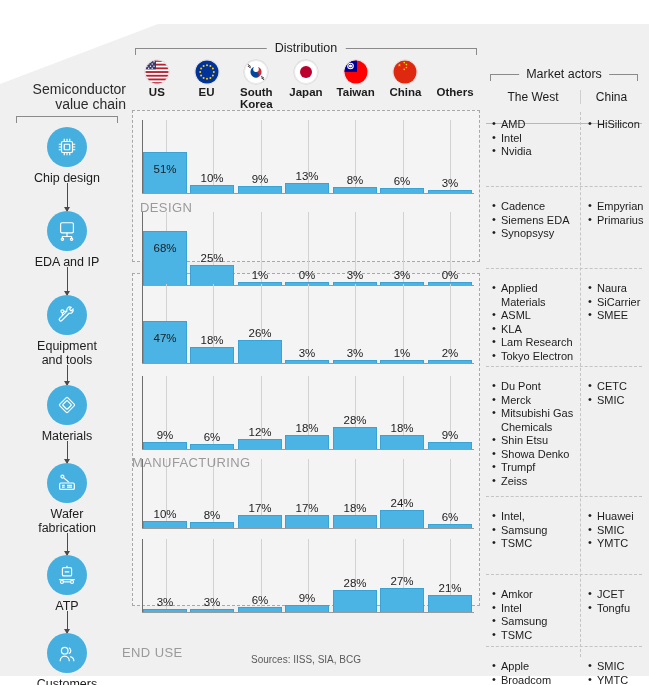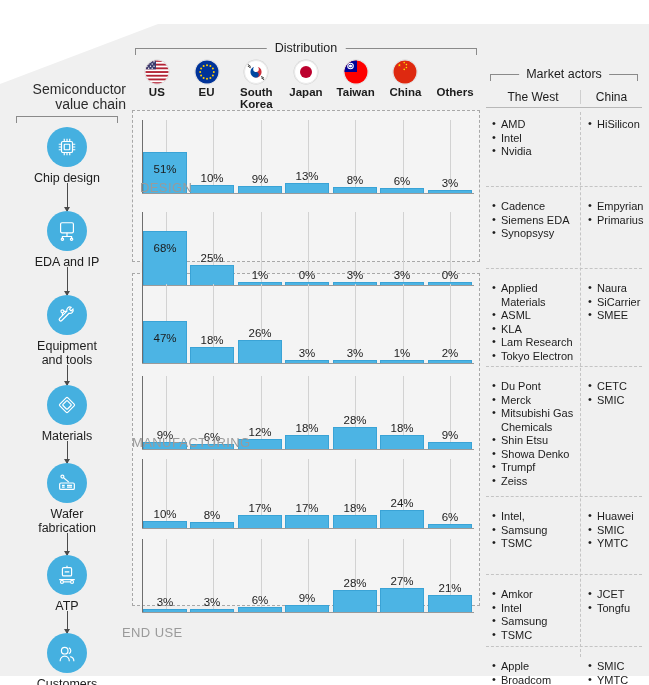--- a/index.html
+++ b/index.html
@@ -111,21 +111,21 @@
   }
   .bar {
     position:absolute; bottom: 1px; background: #4cb4e4;
     border: 1px solid #3aa3d6; border-bottom: none;
   }
   .bar-label {
     position:absolute; font-size: 11.5px; color: #1c1c1c; white-space: nowrap;
     text-align:center;
   }
   .section-word {
-    position:absolute; font-size: 13px; color: #9a9a9a; letter-spacing: .4px;
+    position:absolute; font-size: 13px; color: #9a9a9a; letter-spacing: .4px; margin-top: 20px;
   }
   .sources {
     position:absolute; left: 132px; top: 654px; width: 348px;
     text-align:center; font-size: 10px; color: #5a5a5a;
   }
 
   
   .actors {
     position: absolute; left: 484px; top: 60px; width: 160px; height: 605px;
   }
@@ -135,21 +135,21 @@
     border-right: 1px solid #8a8a8a;
     border-top: 1px solid #8a8a8a;
   }
   .act-bracket-label {
     position:absolute; left: 50%; top: 7px; transform: translateX(-50%);
     background: #f0f0f0; padding: 0 7px; font-size: 12.5px; color: #1c1c1c;
     white-space: nowrap;
   }
   .act-head {
     position:absolute; top: 30px; left: 2px; width: 156px;
-    display:flex; border-bottom: 1px solid #b8b8b8; padding-bottom: 3px;
+    display:flex; border-bottom: 1px solid #b8b8b8; padding-bottom: 19px;
   }
   .act-head div { font-size: 12px; color: #1c1c1c; text-align:center; }
   .act-head .west { width: 94px; }
   .act-head .cn { width: 62px; border-left: 1px solid #cfcfcf; }
   .act-divider {
     position:absolute; left: 96px; top: 52px; bottom: 8px; width: 0;
     border-left: 1px dashed #c4c4c4;
   }
   .act-row {
     position:absolute; left: 2px; width: 156px; display:flex;justify-content:space-between;
@@ -561,20 +561,21 @@
             <div class="bar" style="left: 286px; width: 44px; height: 17px;"></div>
             <div class="bar-label" style="left: 286px; width: 44px; bottom: 19px;">21%</div>
           </div>
         </div>
       </div>
     <div class="section-word" style="left:8px; top:70px;">DESIGN</div>
     <div class="section-word" style="left:0px; top:325px;">MANUFACTURING</div>
     <div class="section-word" style="left:-10px; top:515px;">END USE</div>
   </div>
 
+  <div class="sources">Sources: IISS, SIA, BCG</div>
 
   <div class="actors">
     <div class="act-bracket"></div>
     <div class="act-bracket-label">Market actors</div>
     <div class="act-head">
       <div class="west">The West</div>
       <div class="cn">China</div>
     </div>
     <div class="act-divider"></div>
     <div id="actors-host">

